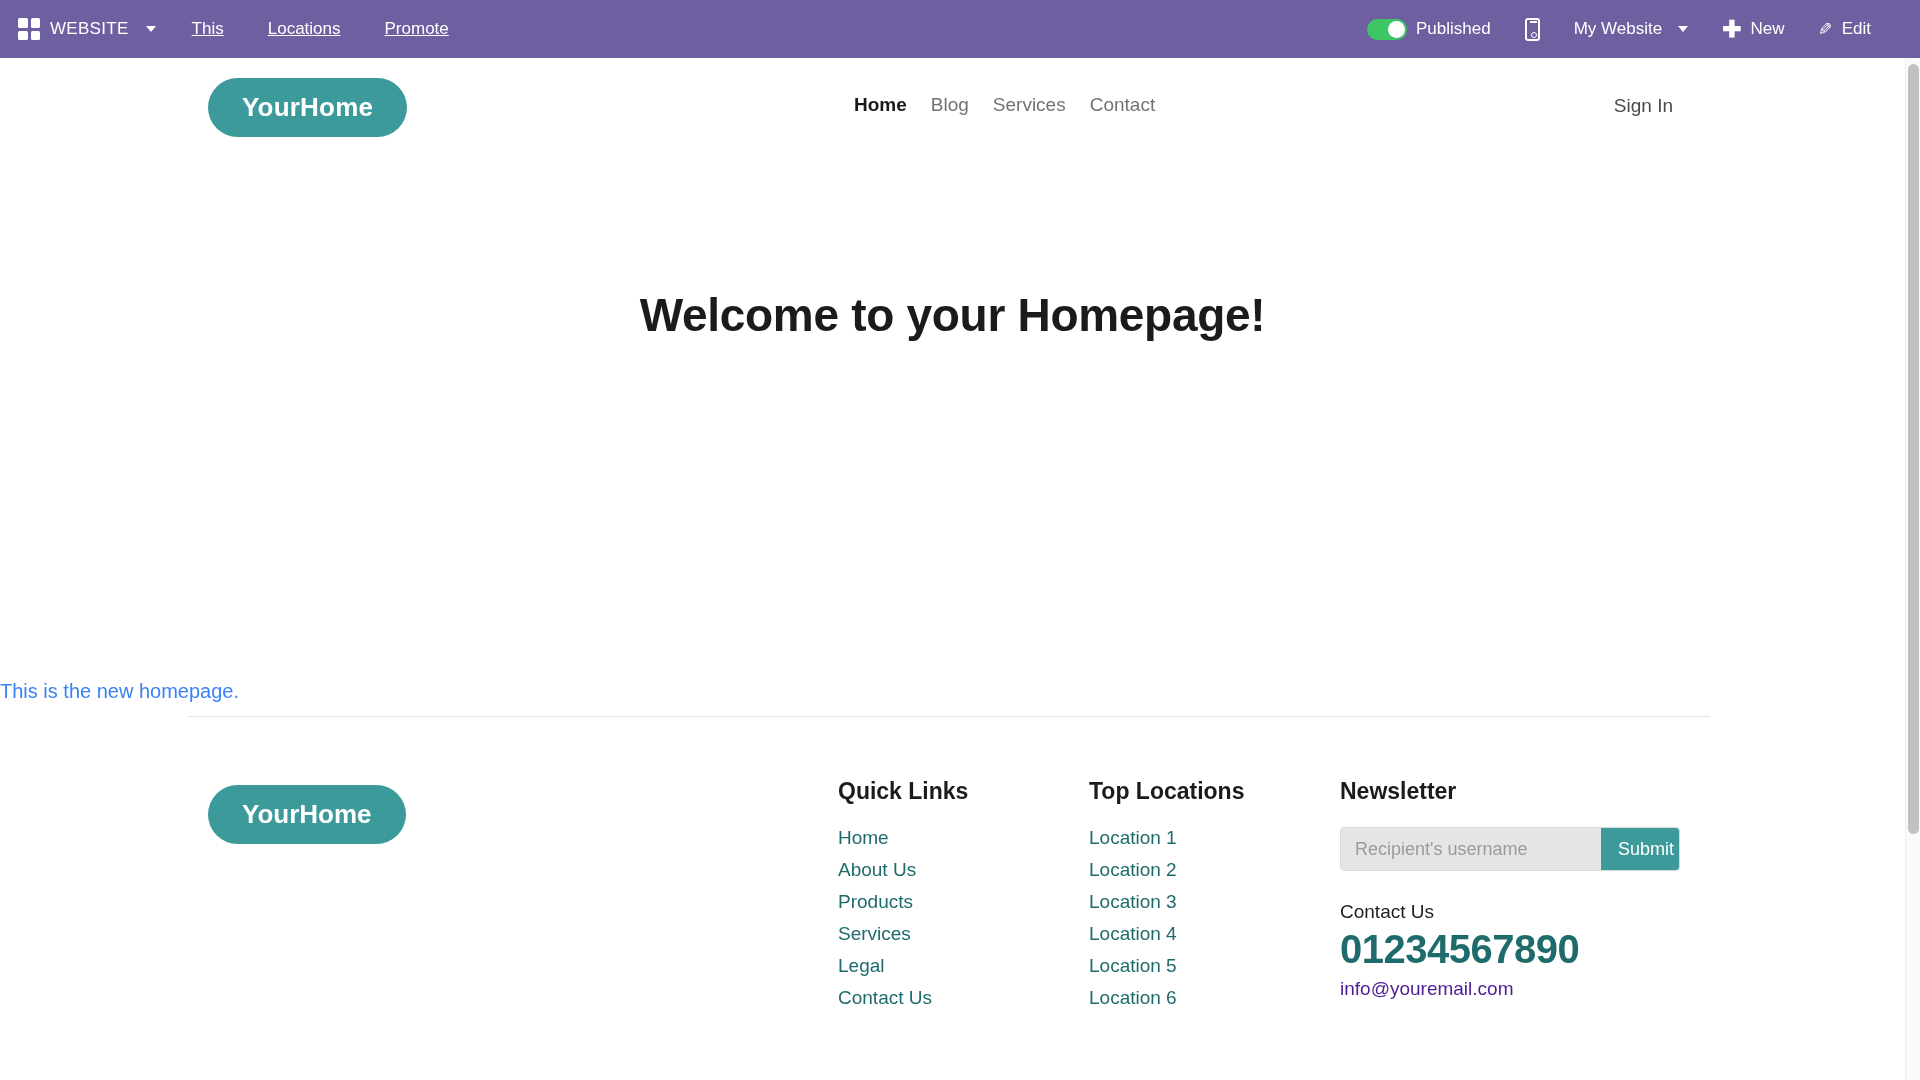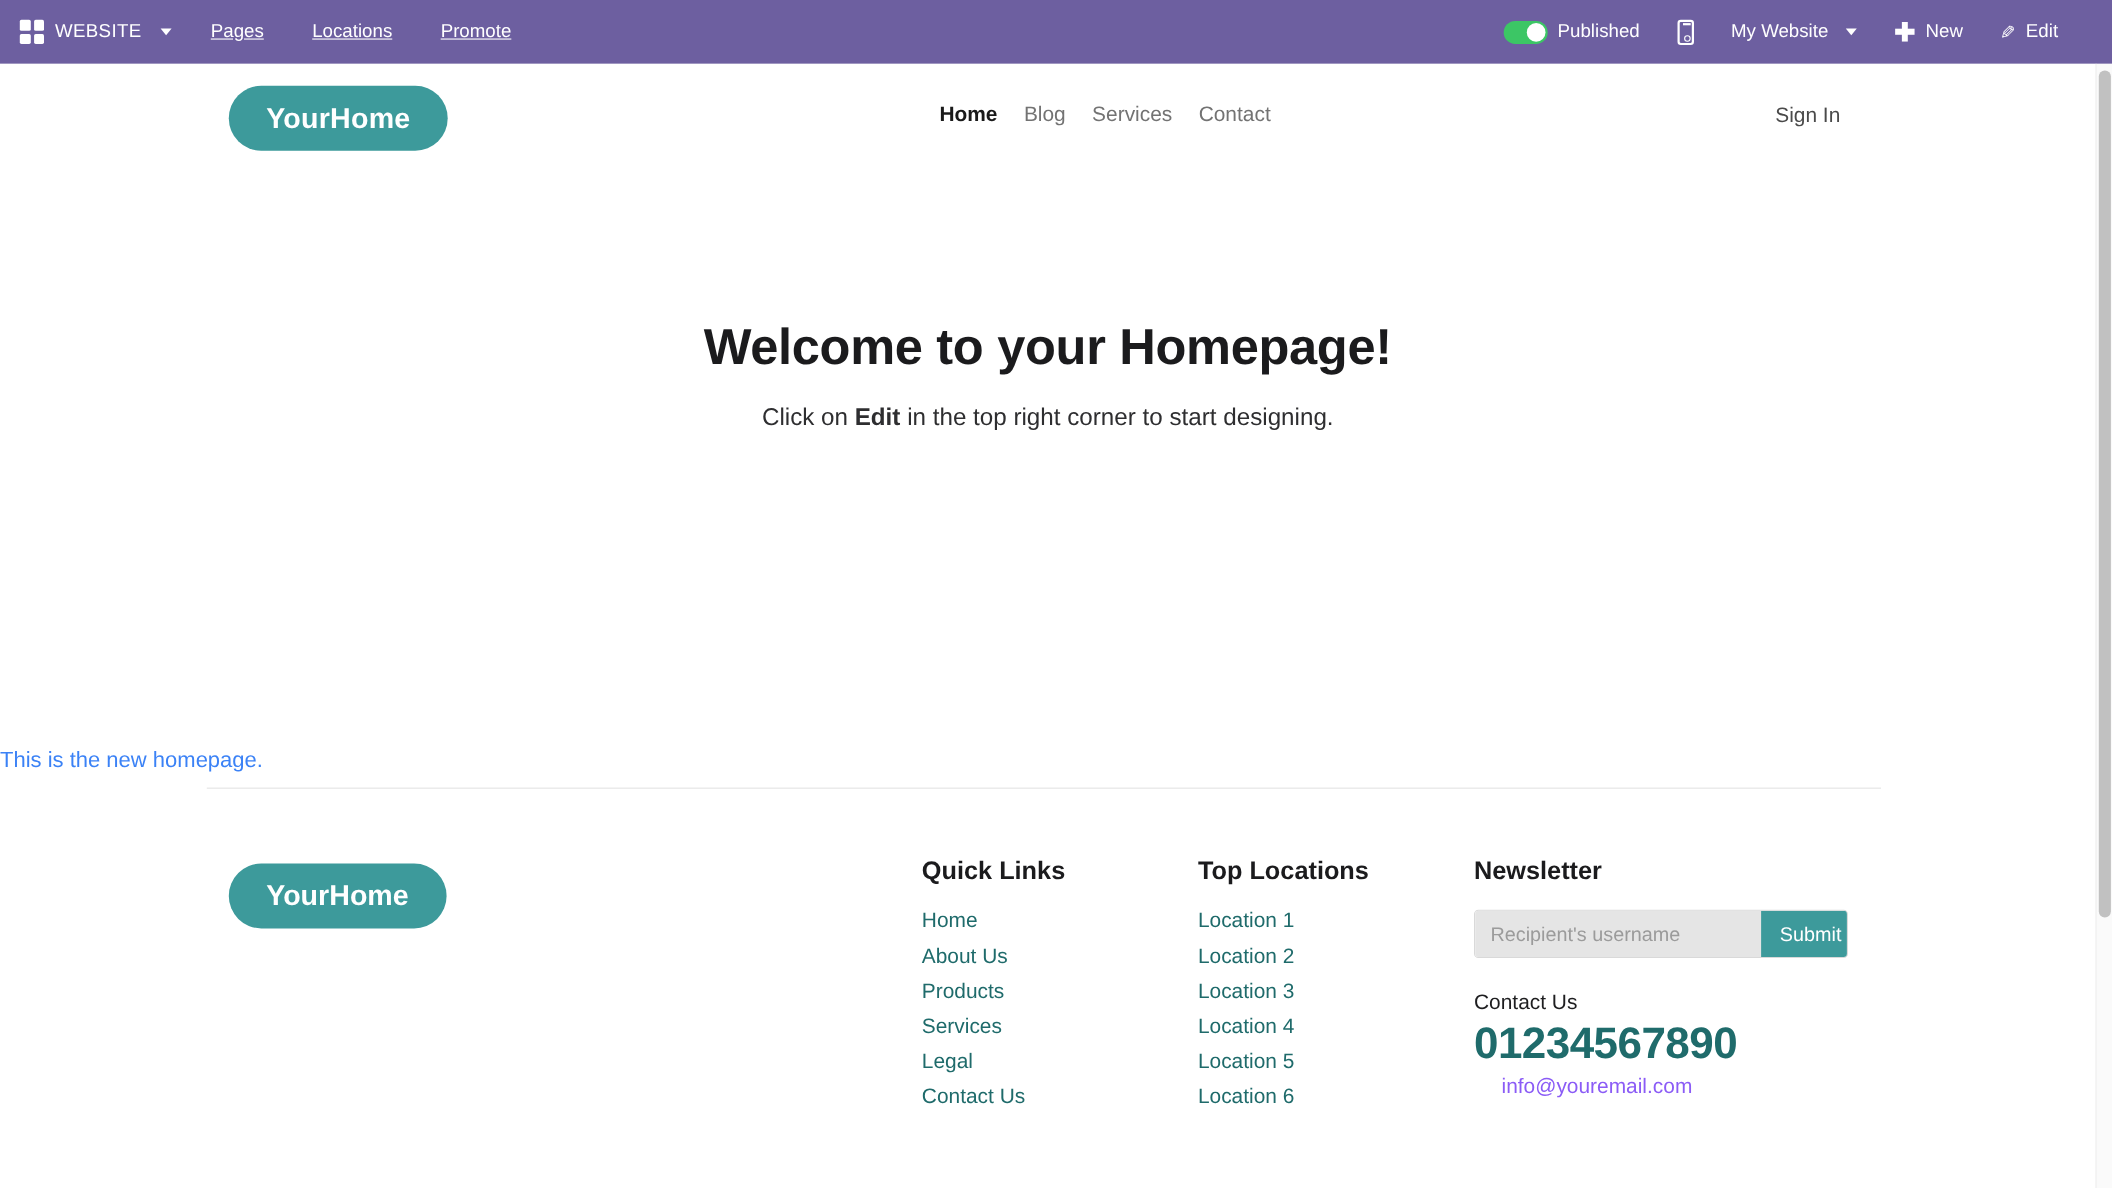--- a/index.html
+++ b/index.html
@@ -165,21 +165,21 @@
   .news-form button {
     border:none; background:#3d9a9b; color:#ffffff;
     font-size:18px; padding:0 17px; cursor:pointer;
     font-family:"Liberation Sans", sans-serif;
   }
   .contact-label { margin-top:30px; font-size:19px; color:#1e1e20; }
   .contact-phone {
     margin-top:4px; font-size:40px; font-weight:700; color:#1f6b6b;
     letter-spacing:-.5px;
   }
-  .contact-mail { margin-top:6px; font-size:19px; color:#8b5cf6;margin-left:25px; }
+  .contact-mail { margin-top:6px; font-size:19px; color:#4c1d95; }
 
   
   #scrollbar {
     position:absolute; top:58px; right:0; width:15px; height:1022px;
     background:#fafafa; border-left:1px solid #eeeeee;
   }
   #scrollthumb {
     position:absolute; top:6px; left:2px; width:11px; height:770px;
     background:#c1c1c1; border-radius:6px;
   }
@@ -195,21 +195,21 @@
         <i></i>
           <i></i>
           <i></i>
           <i></i>
       </span>
       <span class="tb-title">WEBSITE</span>
       <span class="caret"></span>
     </div>
 
     <nav class="tb-menu">
-      <a class="mi" href="#">Pages</a>
+      <a class="mi" href="#">This</a>
       <a class="mi" href="#">Locations</a>
       <a class="mi" href="#">Promote</a>
     </nav>
   </div>
 
   <div class="tb-right">
     <div class="ri">
       <span class="toggle"></span>
       <span>Published</span>
     </div>
@@ -241,23 +241,20 @@
       <a href="#">Blog</a>
       <a href="#">Services</a>
       <a href="#">Contact</a>
     </nav>
 
     <div id="signin">Sign In</div>
   </header>
 
   <section id="hero">
     <h1>Welcome to your Homepage!</h1>
-    <p>
-      <span>Click on </span><b>Edit</b><span> in the top right corner to start designing.</span>
-    </p>
   </section>
 
   <div id="body-note">
     <div class="txt">This is the new homepage.</div>
   </div>
   <div id="body-divider"></div>
 
   <footer id="footer">
 
     <div class="f-logo">YourHome</div>

